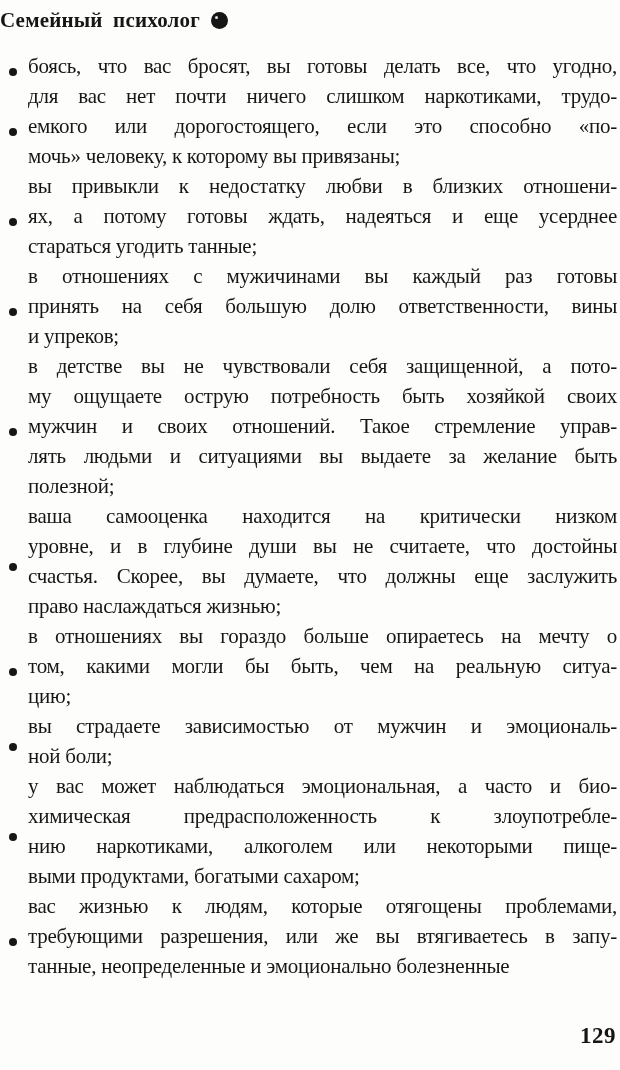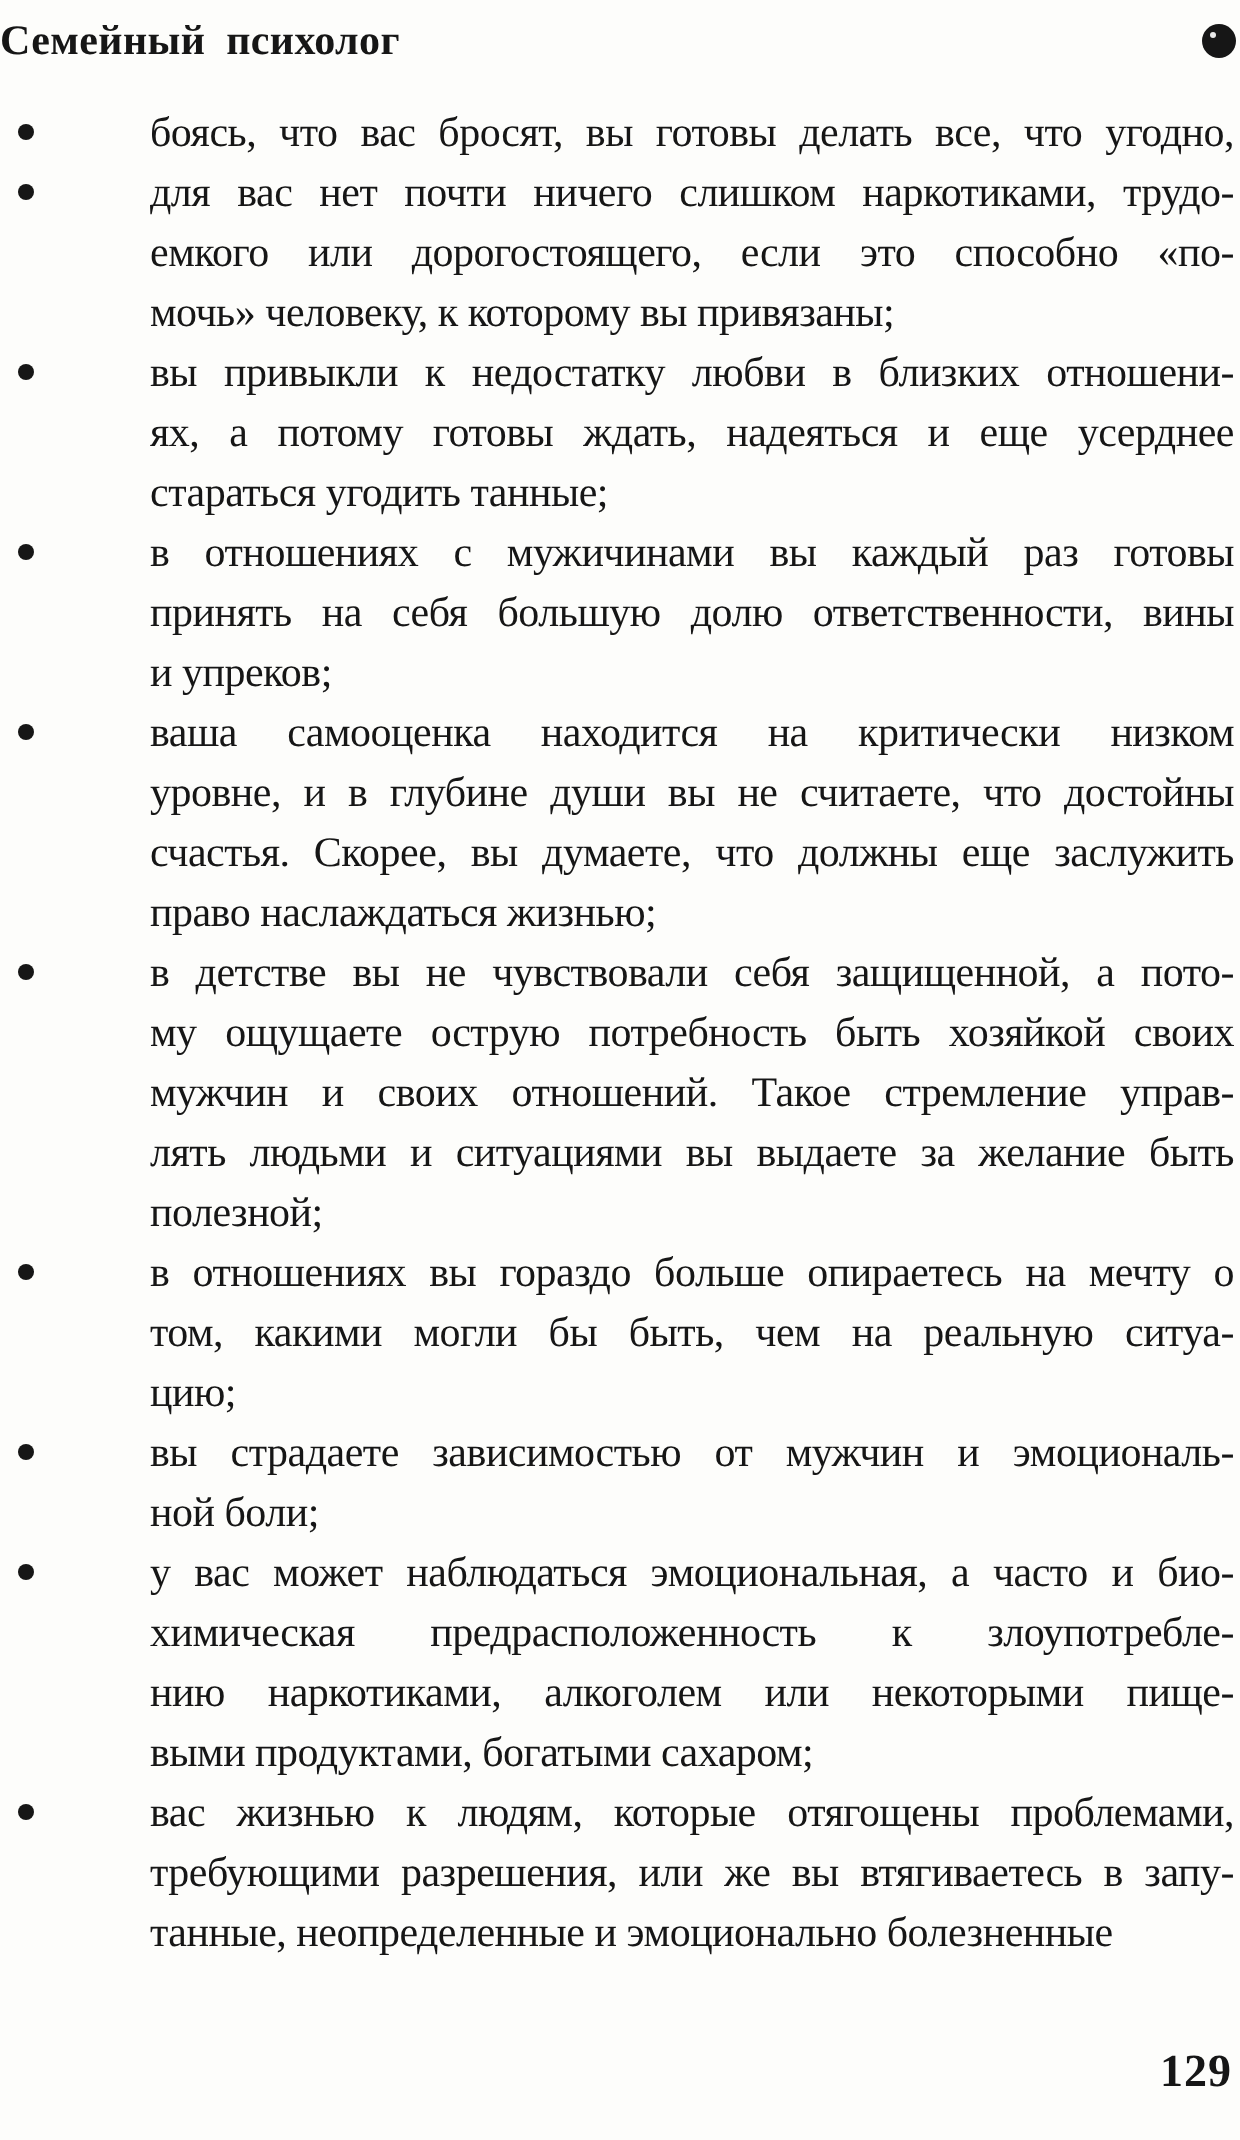--- a/index.html
+++ b/index.html
@@ -19,21 +19,21 @@
     width:620px;height:1070px;
     background:var(--paper);
   }
   
   .running-head{
     position:absolute;
     top:4px;left:0;right:2px;
     height:32px;
     display:flex;
     align-items:center;
-    justify-content:space-between;
+    justify-content:flex-start;
     gap:11px;
   }
   .running-head .head-title{
     font-weight:bold;
     font-size:21px;
     letter-spacing:0.2px;
     word-spacing:5px;
     white-space:nowrap;
   }
   .head-dot{
@@ -54,22 +54,21 @@
   }
   
   .bullets{
     position:absolute;
     top:51px;left:8px;right:3px;
     margin:0;padding:0;
     list-style:none;
   }
   .bullet-item{
     display:flex;
-    align-items:flex-start;
-    gap:47px;
+    align-items:center;
   }
   .marker{
     flex:0 0 8px;
     width:8px;height:8px;
     border-radius:50%;
     background:var(--ink);
     margin:11px 11px 0 1px;
   }
   .item-text{
     flex:1 1 auto;
@@ -132,34 +131,34 @@
         <span class="marker"></span>
         <div class="item-text">
           <div class="line">в отношениях с мужичинами вы каждый раз готовы</div>
           <div class="line">принять на себя большую долю ответственности, вины</div>
           <div class="line last">и упреков;</div>
         </div>
       </li>
       <li class="bullet-item">
         <span class="marker"></span>
         <div class="item-text">
-          <div class="line">ваша самооценка находится на критически низком</div>
-          <div class="line">уровне, и в глубине души вы не считаете, что достойны</div>
-          <div class="line">счастья. Скорее, вы думаете, что должны еще заслужить</div>
-          <div class="line last">право наслаждаться жизнью;</div>
+          <div class="line">в детстве вы не чувствовали себя защищенной, а пото-</div>
+          <div class="line">му ощущаете острую потребность быть хозяйкой своих</div>
+          <div class="line">мужчин и своих отношений. Такое стремление управ-</div>
+          <div class="line">лять людьми и ситуациями вы выдаете за желание быть</div>
+          <div class="line last">полезной;</div>
         </div>
       </li>
       <li class="bullet-item">
         <span class="marker"></span>
         <div class="item-text">
-          <div class="line">в детстве вы не чувствовали себя защищенной, а пото-</div>
-          <div class="line">му ощущаете острую потребность быть хозяйкой своих</div>
-          <div class="line">мужчин и своих отношений. Такое стремление управ-</div>
-          <div class="line">лять людьми и ситуациями вы выдаете за желание быть</div>
-          <div class="line last">полезной;</div>
+          <div class="line">ваша самооценка находится на критически низком</div>
+          <div class="line">уровне, и в глубине души вы не считаете, что достойны</div>
+          <div class="line">счастья. Скорее, вы думаете, что должны еще заслужить</div>
+          <div class="line last">право наслаждаться жизнью;</div>
         </div>
       </li>
       <li class="bullet-item">
         <span class="marker"></span>
         <div class="item-text">
           <div class="line">в отношениях вы гораздо больше опираетесь на мечту о</div>
           <div class="line">том, какими могли бы быть, чем на реальную ситуа-</div>
           <div class="line last">цию;</div>
         </div>
       </li>

